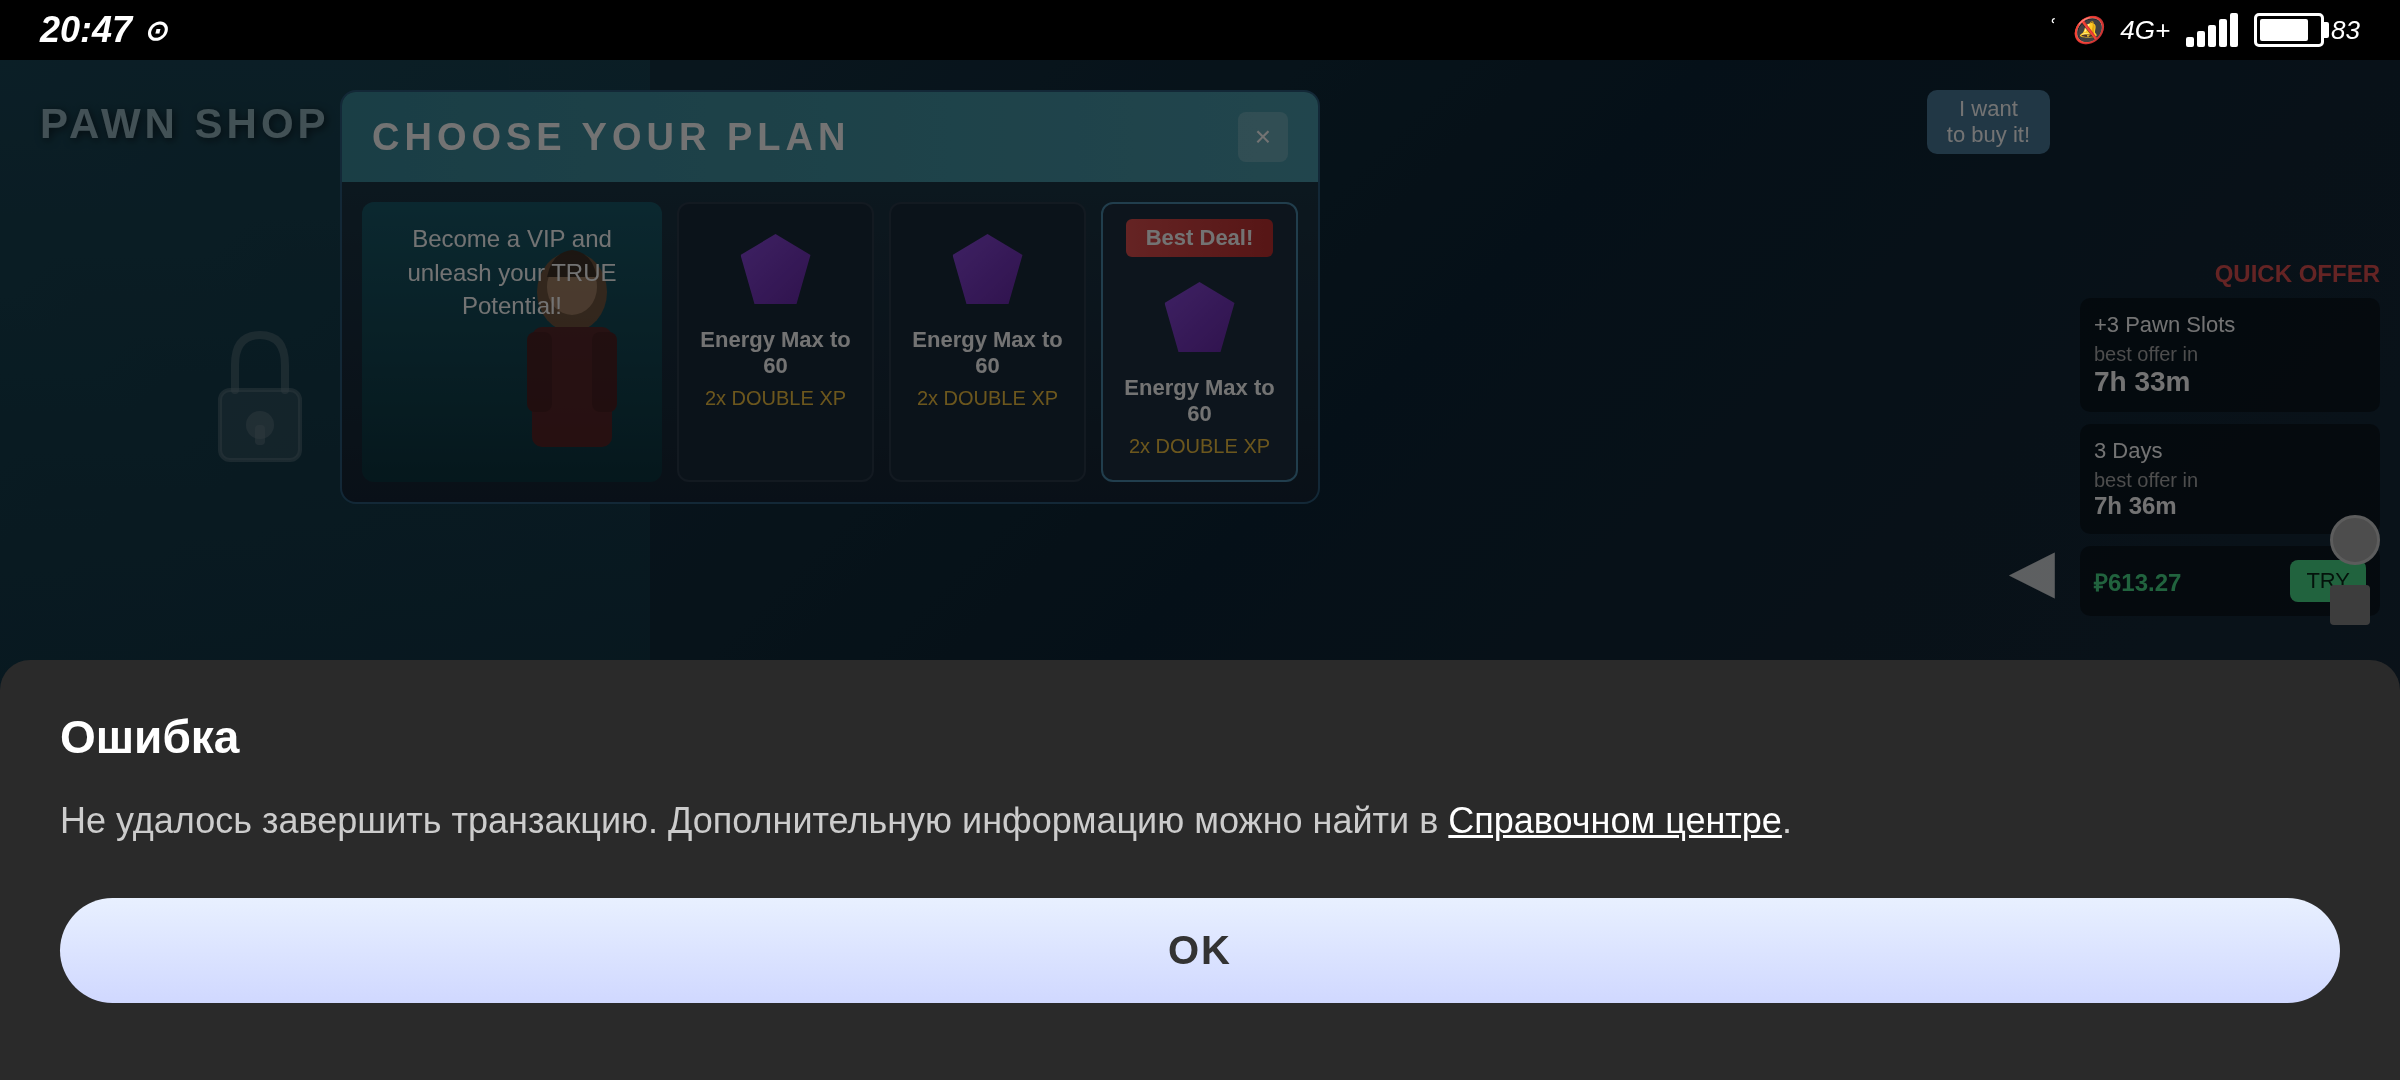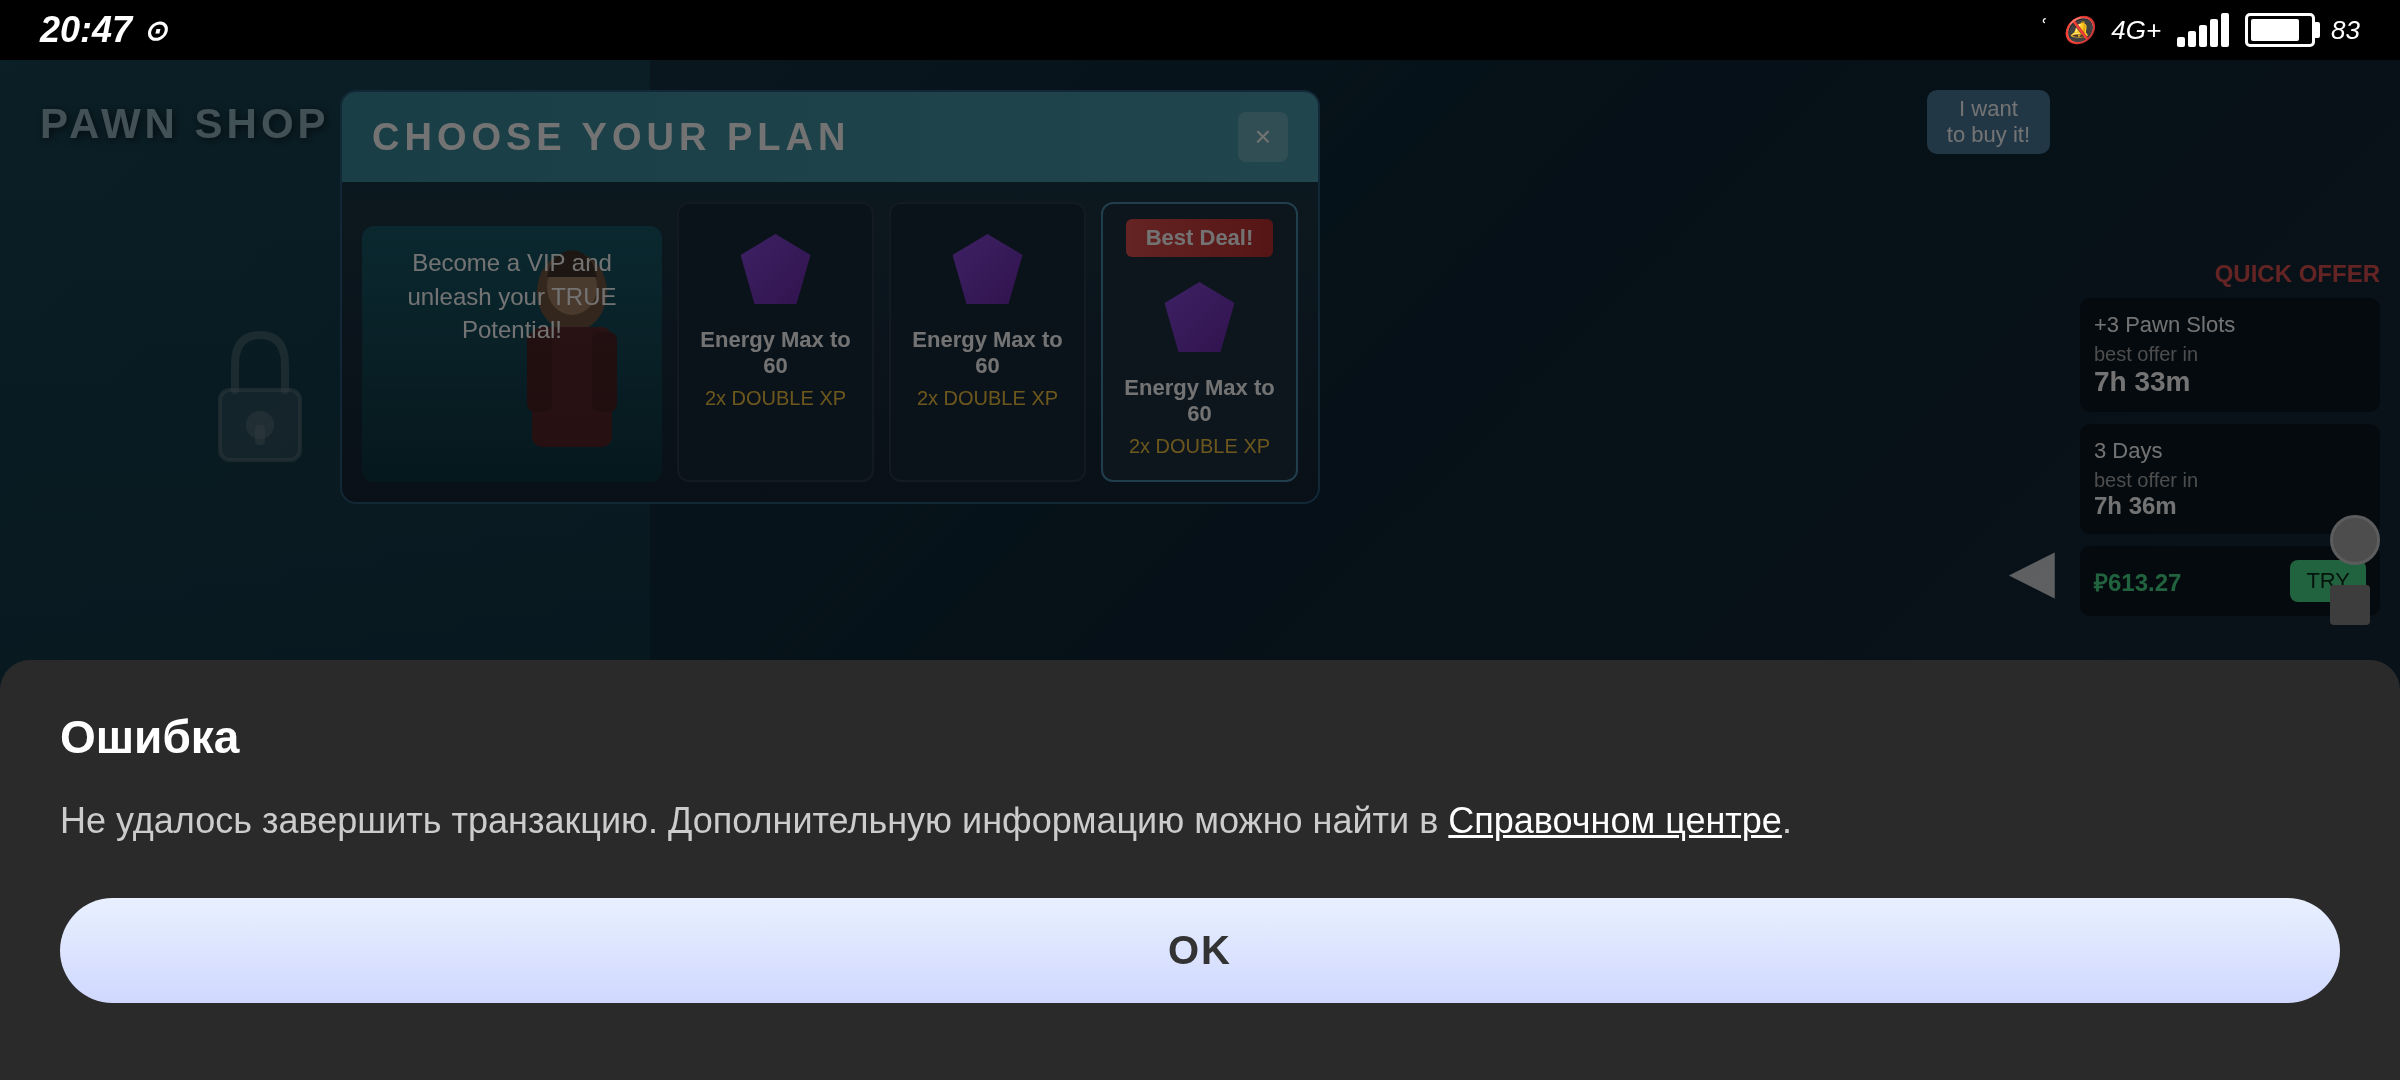--- a/index.html
+++ b/index.html
@@ -42,21 +42,21 @@
       display: flex;
       align-items: center;
       gap: 16px;
       color: white;
       font-size: 28px;
     }
 
     .battery-indicator {
       display: flex;
       align-items: center;
-      gap: 16px;
+      gap: 7px;
     }
 
     .battery-box {
       width: 70px;
       height: 34px;
       border: 3px solid white;
       border-radius: 5px;
       position: relative;
       display: flex;
       align-items: center;
@@ -203,21 +203,20 @@
     .vip-promo {
       width: 300px;
       background: linear-gradient(180deg, #1a5a6a, #0d3540);
       border-radius: 12px;
       padding: 20px;
       display: flex;
       flex-direction: column;
       align-items: center;
       position: relative;
       overflow: hidden;
-      margin-top: 24px;
     }
 
     .vip-text {
       color: white;
       font-size: 24px;
       text-align: center;
       line-height: 1.4;
       z-index: 2;
     }
 

